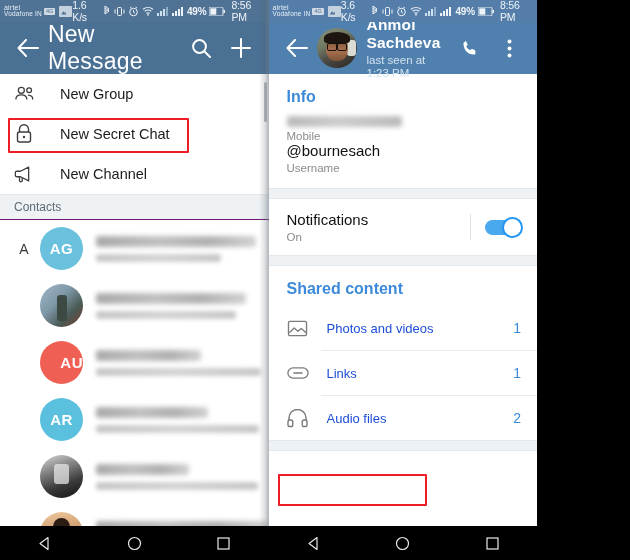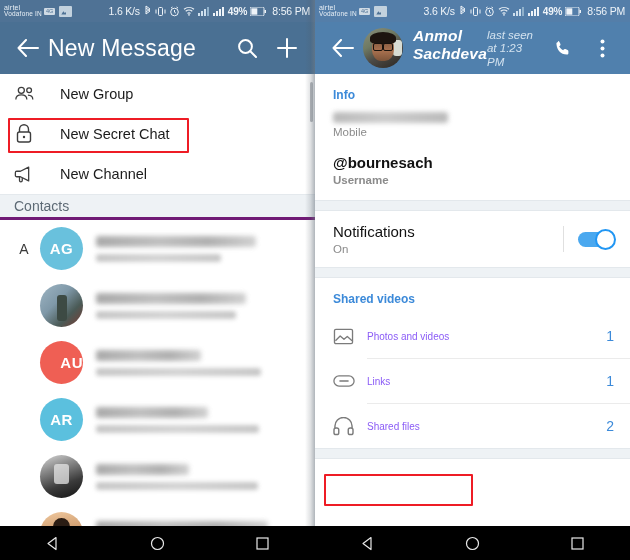--- a/index.html
+++ b/index.html
@@ -2,21 +2,21 @@
 <html><head>
 <meta charset="utf-8">
 <style>
   * { box-sizing: border-box; margin: 0; padding: 0; }
   html, body {
     width: 630px; height: 560px;
     background: #000;
     font-family: "Liberation Sans", sans-serif;
     overflow: hidden;
   }
-  .screens { position: relative; width: 630px; height: 560px; display: flex; }
+  .screens { position: relative; width: 537px; height: 560px; display: flex; }
   .phone { position: relative; width: 315px; height: 560px; background: #fff; overflow: hidden; }
 
   
   .statusbar {
     height: 22px; width: 100%;
     display: flex; align-items: center;
     padding: 0 5px 0 4px;
     color: #dfe7ee; font-size: 10px;
     position: relative; z-index: 5;
   }
@@ -48,34 +48,34 @@
 
   .avatar-hdr { width: 40px; height: 40px; border-radius: 50%; overflow: hidden; flex: 0 0 auto; margin-right: 10px;
     background: linear-gradient(150deg,#8a8f7a 0%, #6f7a63 35%, #4c4a45 60%, #2a2520 100%); position: relative; }
   .avatar-hdr .face { position:absolute; left:9px; top:7px; width:22px; height:26px; border-radius:48% 48% 42% 42%;
      background: linear-gradient(180deg,#5e4230 0%, #8a5f42 30%, #a9714f 60%, #7d5439 100%); }
   .avatar-hdr .hair { position:absolute; left:7px; top:4px; width:26px; height:12px; border-radius:50% 50% 30% 30%; background:#1d150f; }
   .avatar-hdr .gl { position:absolute; left:10px; top:15px; width:20px; height:6px; }
   .avatar-hdr .gl:before, .avatar-hdr .gl:after { content:""; position:absolute; top:0; width:8px; height:6px; border:1.2px solid #17110c; border-radius:2px; }
   .avatar-hdr .gl:before { left:0; } .avatar-hdr .gl:after { right:0; }
   .avatar-hdr .wh { position:absolute; right:1px; top:12px; width:9px; height:16px; background:#d8dcd3; border-radius:3px; }
-  .hdr-texts { display:flex; flex-direction:row; justify-content:center; line-height:1.15;font-style:italic; }
+  .hdr-texts { display:flex; flex-direction:column; justify-content:center; line-height:1.15; }
   .hdr-name { font-size: 15.5px; font-weight: bold; color: #fff; letter-spacing:.2px; }
   .hdr-sub { font-size: 11.5px; color: #d3e2ef; margin-top: 2px; }
 
   
   .menu-list { background:#fff; position:relative; }
   .menu-row { display:flex; align-items:center; height: 40px; padding-left: 14px; }
   .menu-ico { width: 40px; display:flex; align-items:center; }
   .menu-label { font-size: 14.5px; color: #1c1c1c; margin-left: 6px; }
 
   .highlight-box { position: absolute; border: 2px solid #ee1c25; border-radius: 1px; pointer-events:none; z-index: 3; }
 
   .section-head { background:#eef2f5; height: 26px; display:flex; align-items:center; padding-left: 14px;
-     font-size: 14px; color: #5d6a75; border-top:1px solid #e4e9ed; border-bottom:3px solid #701a75;}
+     font-size: 12px; color: #5d6a75; border-top:1px solid #e4e9ed; border-bottom:1px solid #701a75;}
   .contact-row { display:flex; align-items:center; height: 57px; padding-left: 8px; position: relative; }
   .letter-idx { width: 32px; text-align:center; font-size: 14px; color:#3a3a3a; flex:0 0 auto; }
   .avatar { width: 43px; height: 43px; border-radius: 50%; flex:0 0 auto; display:flex; align-items:center; justify-content:center;
       color:#fff; font-size:15px; font-weight:bold; letter-spacing:.5px; overflow:hidden; position:relative; }
   .contact-texts { margin-left: 13px; flex:1; display:flex; flex-direction:column; gap:7px; }
   .blur-name { height: 11px; border-radius: 3px; background: linear-gradient(90deg,#9a9a9a,#b5b5b5 40%,#a2a2a2 70%,#c9c9c9);
       filter: blur(2.4px); opacity:.85; }
   .blur-sub { height: 8px; border-radius: 3px; background: linear-gradient(90deg,#bdbdbd,#cccccc 50%,#bdbdbd);
       filter: blur(2.2px); opacity:.85; }
 
@@ -87,38 +87,38 @@
   .ph-c:after { content:""; position:absolute; left:30%; top:14%; width:40%; height:40%; background:#2b1d14; border-radius:50% 50% 30% 30%; }
 
   .scrollbar-thumb { position:absolute; right:2px; width:3px; background:#b9bcc0; border-radius:2px; }
 
   
   .panel-shadow { position:absolute; top:0; right:0; width:10px; height:100%; z-index: 6;
       background: linear-gradient(90deg, rgba(0,0,0,0) 0%, rgba(80,90,100,0.18) 55%, rgba(110,120,130,0.55) 100%); }
 
   
   .detail { background:#fff; }
-  .sec-title { font-size: 12px; color: #3c8ad9; font-weight: bold; padding: 14px 0 8px 18px; }
+  .sec-title { font-size: 16px; color: #3c8ad9; font-weight: bold; padding: 14px 0 8px 18px; }
   .info-item { padding: 0 18px 0 18px; }
   .info-value { font-size: 15px; color: #111; }
   .info-label { font-size: 11.5px; color: #8b8b8b; margin-top: 3px; }
   .info-blur { width: 115px; height: 11px; border-radius: 3px; margin-top: 2px;
      background: linear-gradient(90deg,#a8a8a8,#c0c0c0 45%,#a9a9a9); filter: blur(2.6px); opacity:.8; }
   .gap-sep { height: 11px; background:#eef2f5; border-top:1px solid #e3e8ec; border-bottom:1px solid #e3e8ec; margin-top: 14px; }
   .notif-row { display:flex; align-items:center; padding: 12px 16px 12px 18px; }
   .notif-texts { flex:1; }
   .notif-title { font-size: 15px; color:#111; }
   .notif-sub { font-size: 11.5px; color:#8b8b8b; margin-top: 3px; }
   .vdiv { width:1px; height:26px; background:#e0e0e0; margin-right: 14px; }
   .toggle { width: 36px; height: 15px; border-radius: 8px; background:#4aa8ef; position:relative; }
   .toggle .knob { position:absolute; right:-2px; top:-3px; width: 21px; height:21px; border-radius:50%; background:#fff; border:2px solid #2196f3; }
 
   .shared-row { display:flex; align-items:center; height: 44px; padding: 0 16px 0 18px; }
   .shared-ico { width: 34px; display:flex; align-items:center; color:#7b7b7b; }
-  .shared-label { flex:1; font-size: 10px; color:#8b5cf6; }
+  .shared-label { flex:1; font-size: 13px; color:#1d4ed8; margin-left: 6px; }
   .shared-count { font-size: 14px; color:#3c8ad9; }
   .row-div { height:1px; background:#ebebeb; margin-left: 52px; }
 
   .secret-wrap { position: relative; padding: 14px 0 14px 18px; background:#fff; }
   .secret-text { font-size: 14.5px; color: #1f9f2f; }
 
   
   .navbar { position:absolute; bottom:0; left:0; width: 100%; height: 34px; background:#000;
       display:flex; align-items:center; justify-content:space-around; z-index: 10; }
   .nav-ico { width: 44px; display:flex; align-items:center; justify-content:center; }
@@ -428,41 +428,41 @@
     </div>
 
     <div class="detail">
       <div class="sec-title">Info</div>
 
       <div class="info-item">
         <div class="info-blur"></div>
         <div class="info-label">Mobile</div>
       </div>
 
-      <div class="info-item" style="margin-top:16px;font-weight:bold;">
+      <div class="info-item" style="margin-top:0;">
         <div class="info-value">@bournesach</div>
         <div class="info-label">Username</div>
       </div>
 
       <div class="gap-sep"></div>
 
       <div class="notif-row">
         <div class="notif-texts">
           <div class="notif-title">Notifications</div>
           <div class="notif-sub">On</div>
         </div>
         <div class="vdiv"></div>
         <div class="toggle">
           <span class="knob"></span>
         </div>
       </div>
 
       <div class="gap-sep" style="margin-top:0;"></div>
 
-      <div class="sec-title">Shared videos</div>
+      <div class="sec-title">Shared content</div>
 
       <div class="shared-row">
         <span class="shared-ico">
           <svg width="21" height="19" viewBox="0 0 22 20">
               <rect x="1.5" y="2.5" width="19" height="15" rx="1.5" stroke="#7b7b7b" stroke-width="1.4" fill="none"></rect>
               <path d="M2.5 14.5l5-5 4 3.5 3.5-3 5 4.5" stroke="#7b7b7b" stroke-width="1.4" fill="none" stroke-linejoin="round"></path>
             </svg>
         </span>
         <span class="shared-label">Photos and videos</span>
         <span class="shared-count">1</span>
@@ -482,21 +482,21 @@
       <div class="row-div"></div>
 
       <div class="shared-row">
         <span class="shared-ico">
           <svg width="21" height="19" viewBox="0 0 22 20">
               <path d="M2 12V9.5a9 9 0 0 1 18 0V12" stroke="#7b7b7b" stroke-width="1.5" fill="none"></path>
               <rect x="1" y="11.5" width="5" height="7" rx="2" stroke="#7b7b7b" stroke-width="1.5" fill="none"></rect>
               <rect x="16" y="11.5" width="5" height="7" rx="2" stroke="#7b7b7b" stroke-width="1.5" fill="none"></rect>
             </svg>
         </span>
-        <span class="shared-label">Shared files</span>
+        <span class="shared-label">Audio files</span>
         <span class="shared-count">2</span>
       </div>
 
       <div class="gap-sep" style="margin-top:0;"></div>
 
     </div>
 
     <div class="highlight-box" style="left:9px; top:474px; width:149px; height:32px;"></div>
 
     <div class="navbar">

